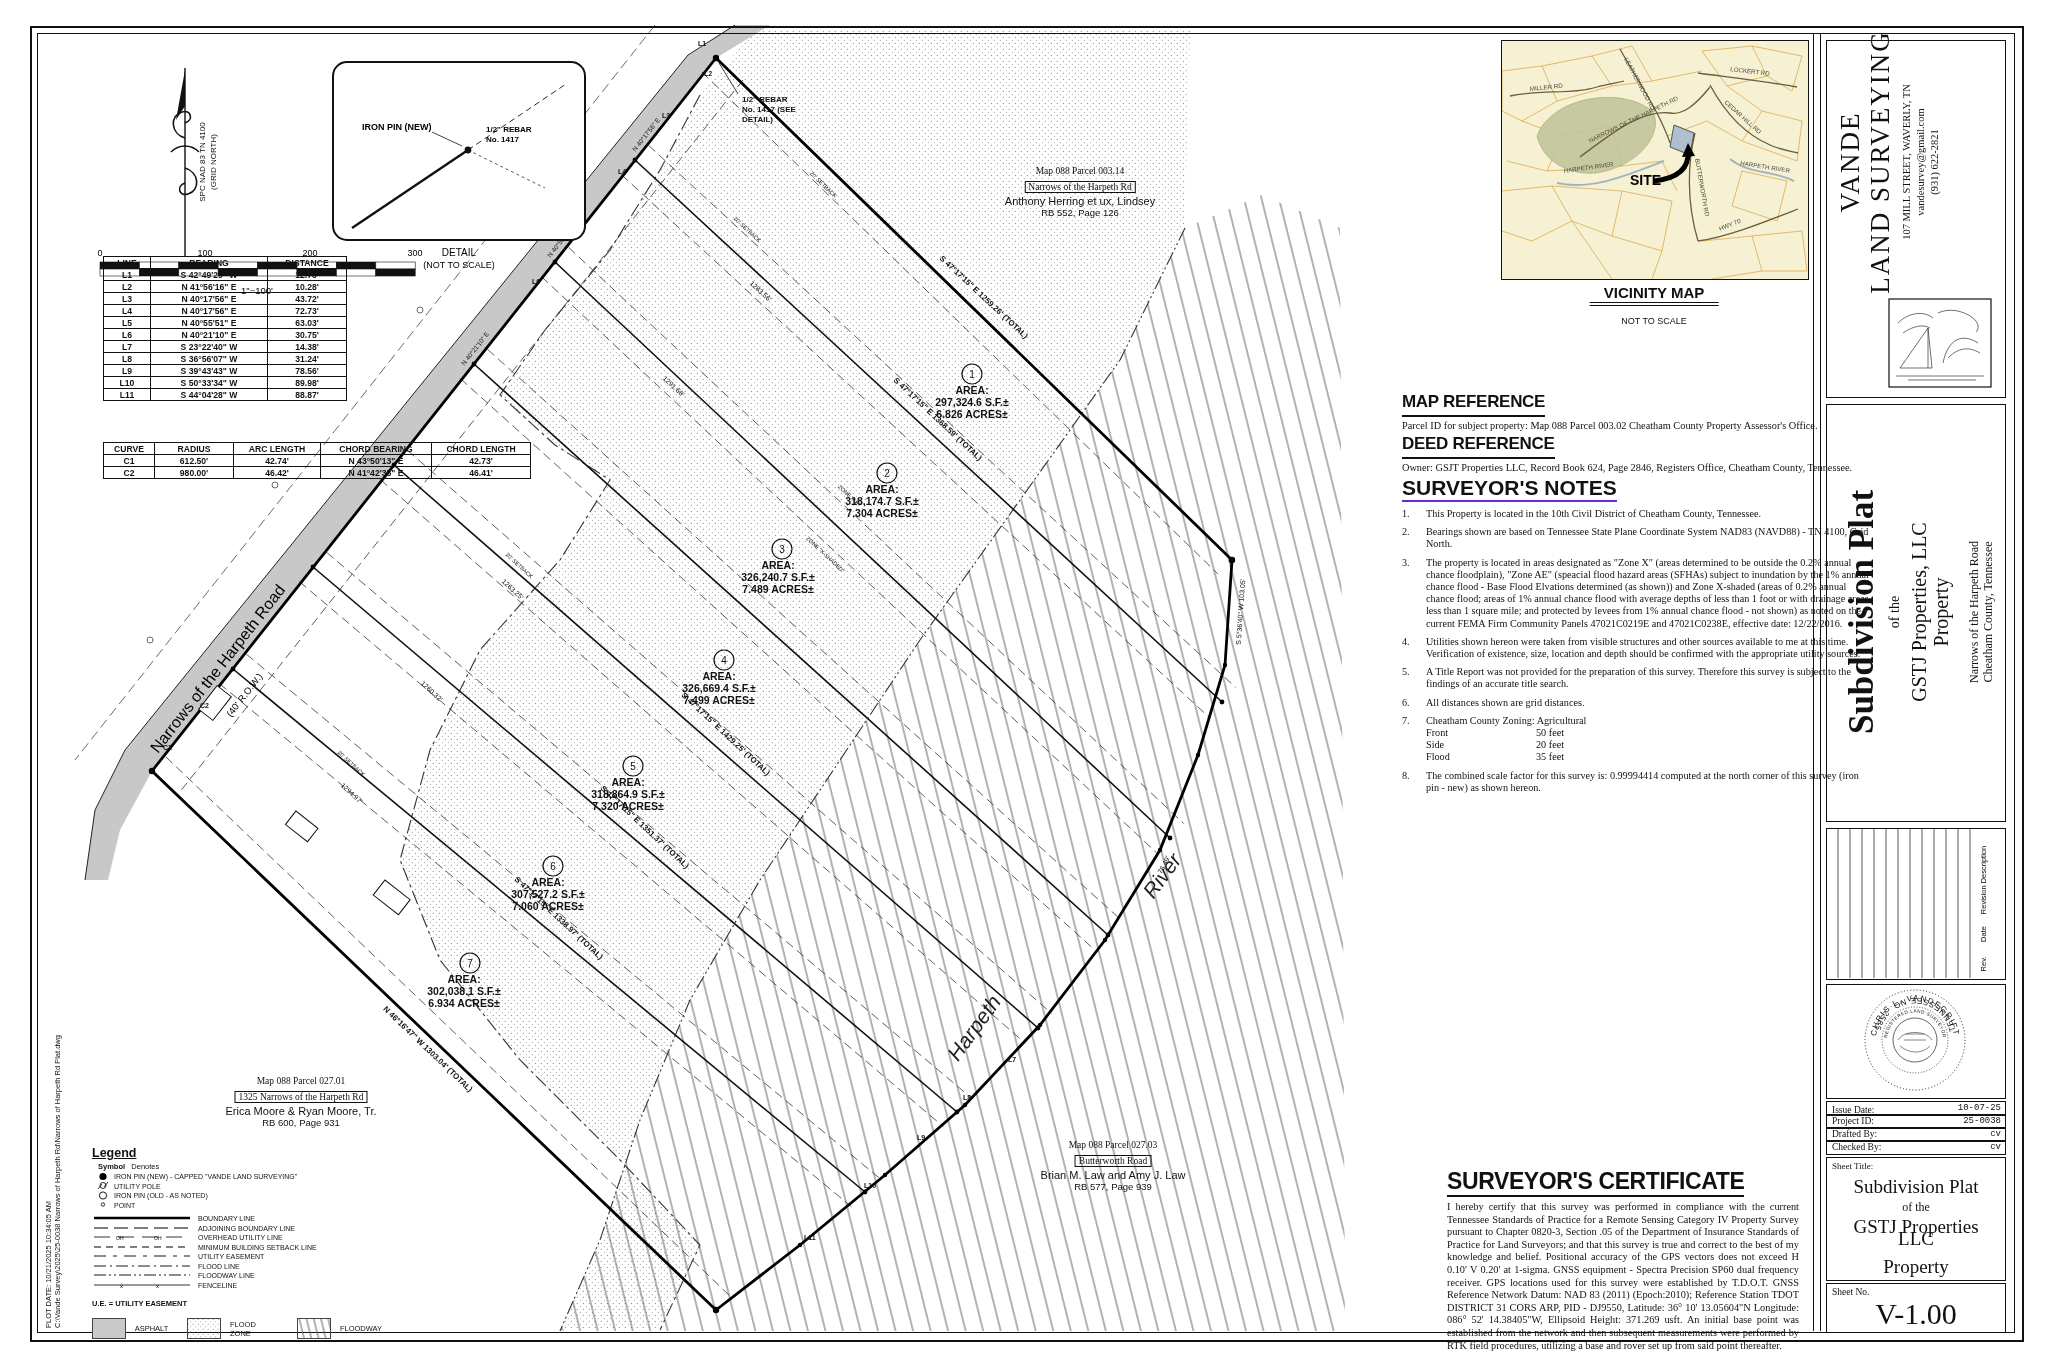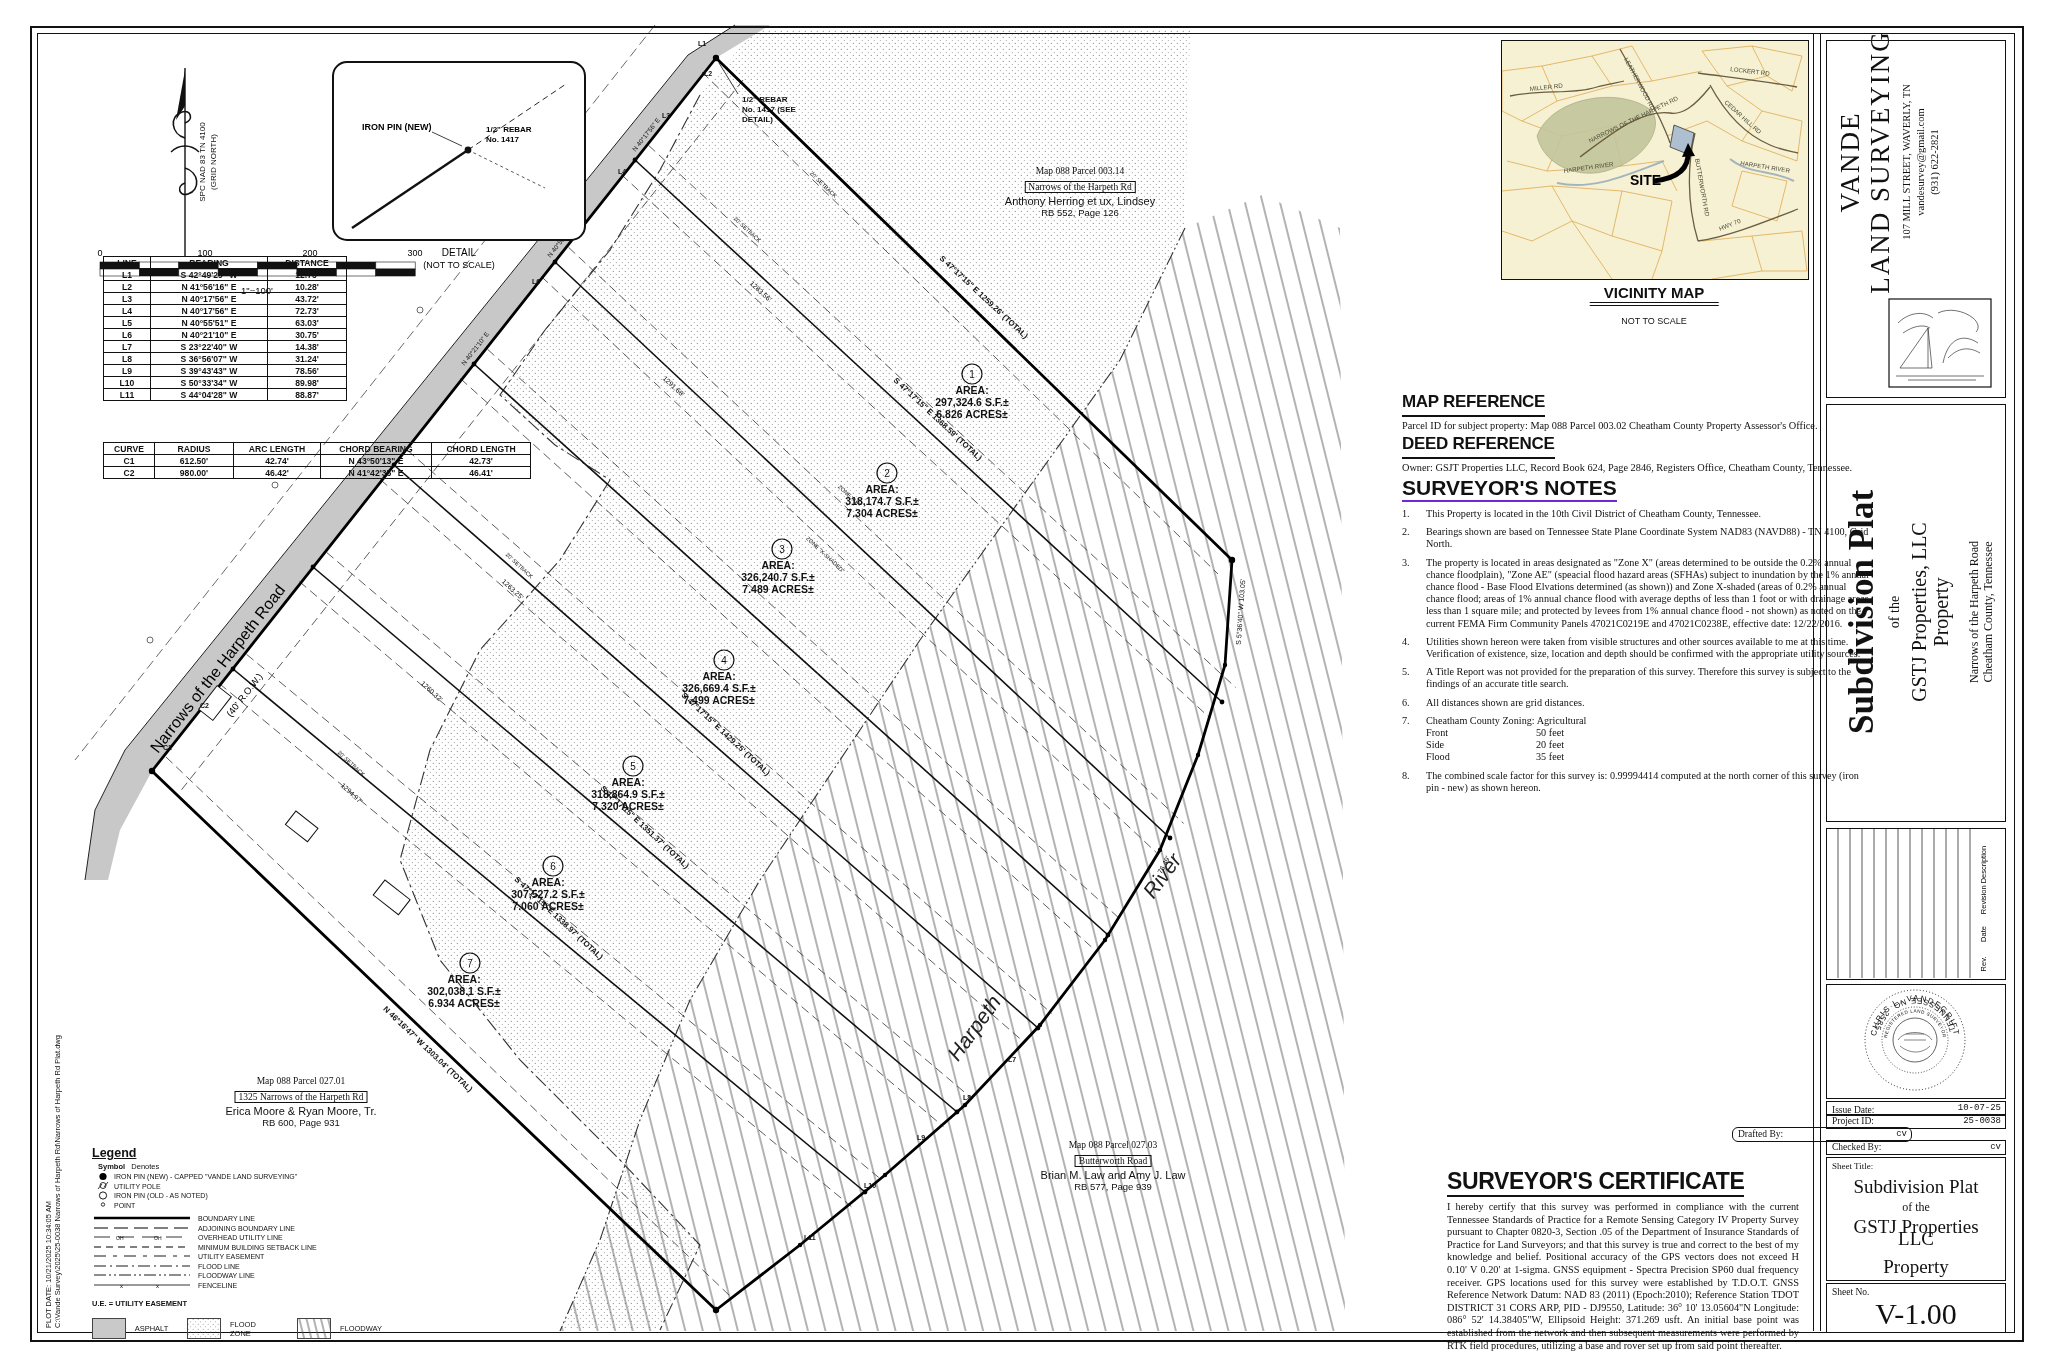--- a/index.html
+++ b/index.html
@@ -732,21 +732,21 @@
 </svg>
 
 <div class="tb-box" style="left:1826px;top:1101px;width:178px;height:13px;font-size:9.5px;">
   <span class="serif" style="position:absolute;left:5px;top:3px;">Issue Date:</span>
   <span class="mono" style="position:absolute;right:4px;top:1px;font-size:9px;">10-07-25</span>
 </div>
 <div class="tb-box" style="left:1826px;top:1114px;width:178px;height:13px;font-size:9.5px;">
   <span class="serif" style="position:absolute;left:5px;top:1px;">Project ID:</span>
   <span class="mono" style="position:absolute;right:4px;top:1px;font-size:9px;">25-0038</span>
 </div>
-<div class="tb-box" style="left:1732px;top:1127px;width:178px;height:13px;font-size:9.5px;border-radius:6px;">
+<div class="tb-box" style="left:1826px;top:1127px;width:178px;height:13px;font-size:9.5px;">
   <span class="serif" style="position:absolute;left:5px;top:1px;">Drafted By:</span>
   <span class="mono" style="position:absolute;right:4px;top:1px;font-size:9px;">cv</span>
 </div>
 <div class="tb-box" style="left:1826px;top:1140px;width:178px;height:13px;font-size:9.5px;">
   <span class="serif" style="position:absolute;left:5px;top:1px;">Checked By:</span>
   <span class="mono" style="position:absolute;right:4px;top:1px;font-size:9px;">cv</span>
 </div>
 
 <div class="tb-box" style="left:1826px;top:1157px;width:178px;height:122px;">
   <div class="serif" style="position:absolute;left:5px;top:3px;font-size:9px;">Sheet Title:</div>

